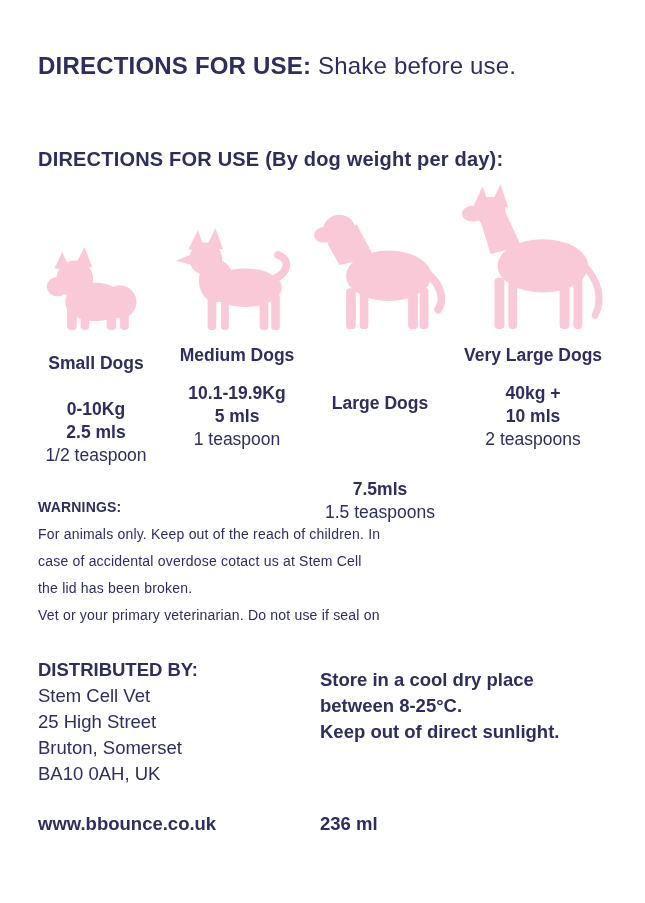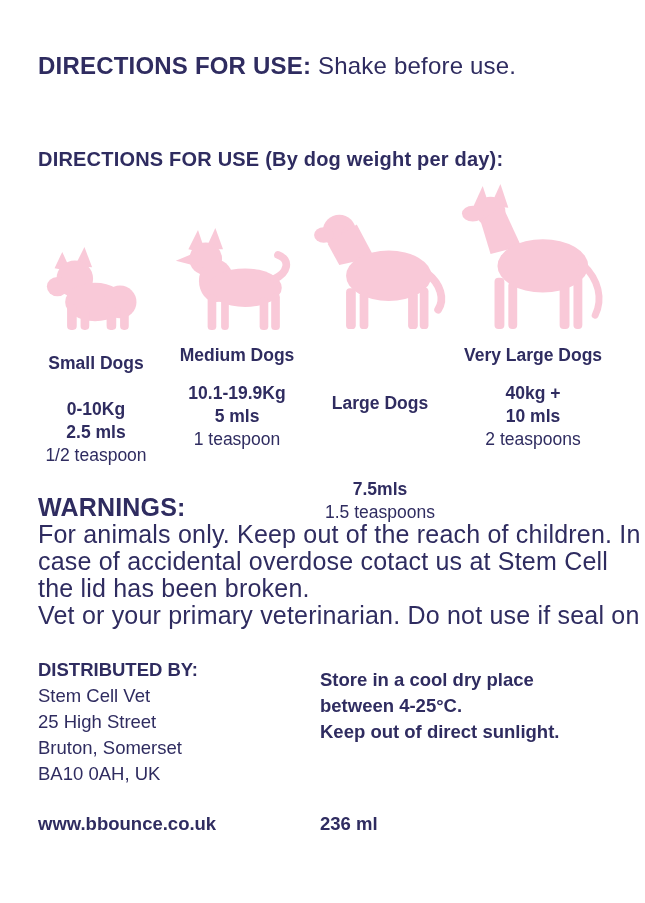--- a/index.html
+++ b/index.html
@@ -80,21 +80,21 @@
     line-height: 23px;
     text-align: center;
     white-space: nowrap;
   }
   .bw { font-weight: bold; }
 
   .warn {
     position: absolute;
     left: 38px;
     top: 494px;
-    font-size: 25px;
+    font-size: 14px;
     line-height: 27px;
     letter-spacing: 0.2px;
   }
   .warn-title { font-weight: bold; }
 
   .dist {
     position: absolute;
     left: 38px;
     top: 644px;
     font-size: 18.5px;
@@ -248,20 +248,20 @@
   <div class="dist">
     <div class="dist-title">DISTRIBUTED BY:</div>
     <div>Stem Cell Vet</div>
     <div>25 High Street</div>
     <div>Bruton, Somerset</div>
     <div>BA10 0AH, UK</div>
   </div>
 
   <div class="store">
     <div>Store in a cool dry place</div>
-    <div>between 4-25°C.</div>
+    <div>between 8-25°C.</div>
     <div>Keep out of direct sunlight.</div>
   </div>
 
   <div class="site">www.bbounce.co.uk</div>
   <div class="vol">236 ml</div>
 
 </div>
 
 </body></html>

